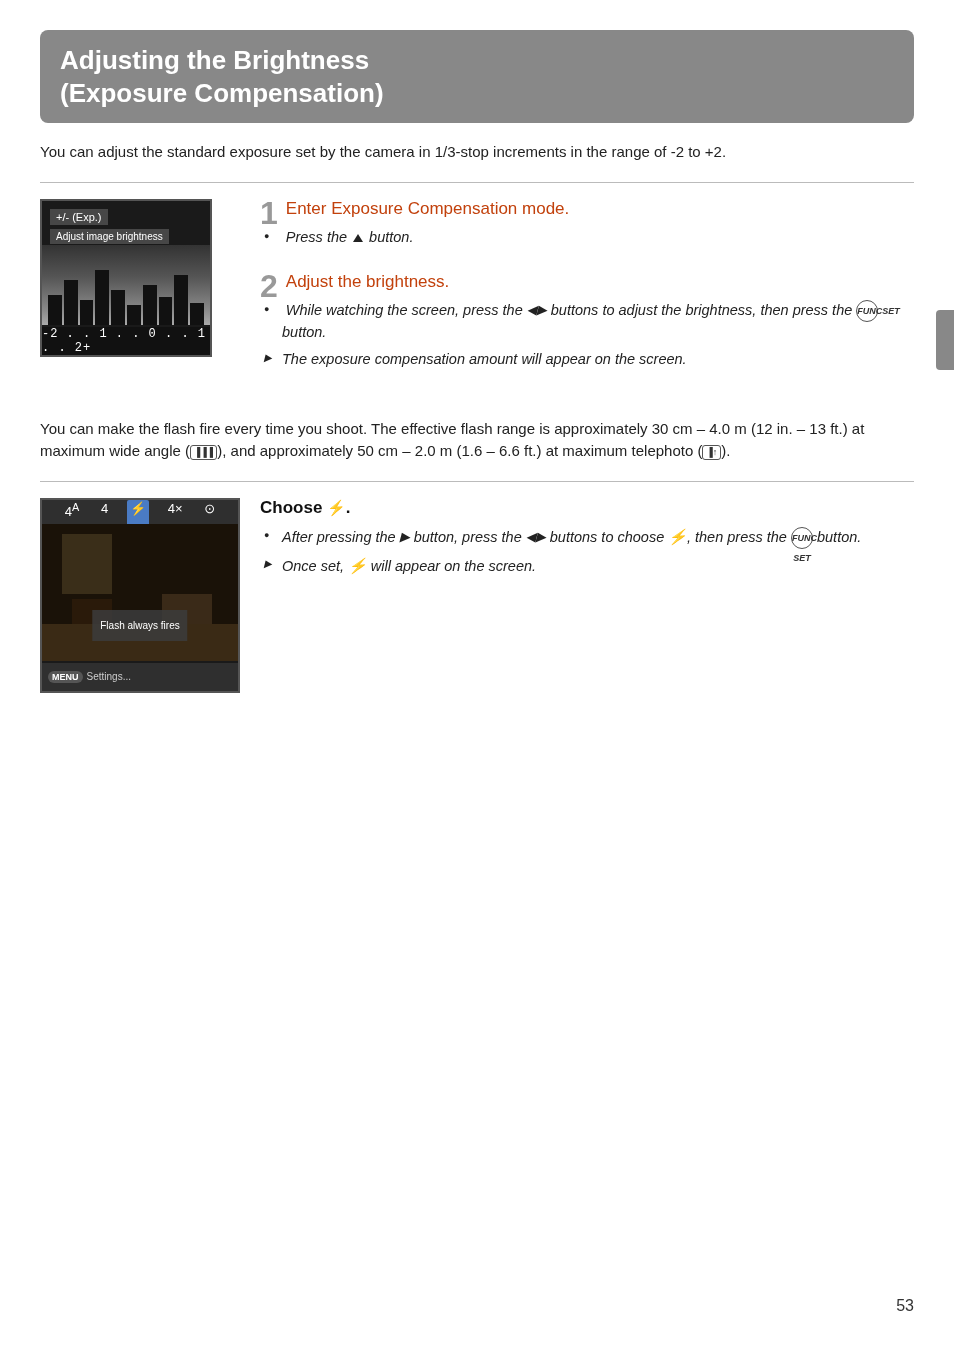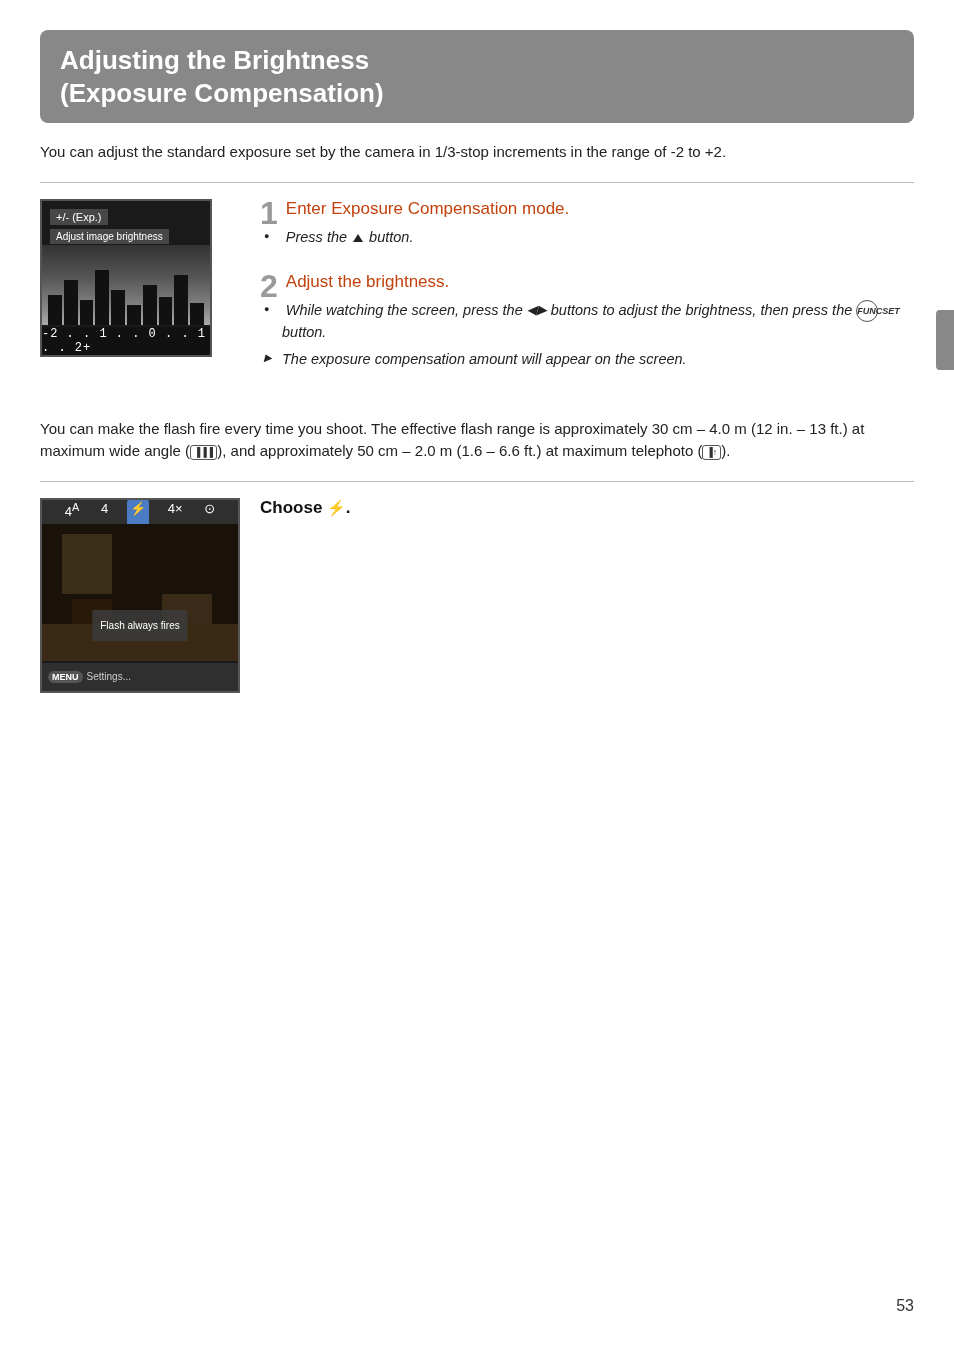--- a/index.html
+++ b/index.html
@@ -479,17 +479,26 @@
           <span class="menu-btn">MENU</span>
           <span class="settings-text">Settings...</span>
         </div>
       </div>
     </div>
 
     <div class="steps-content">
       <div class="choose-title">
         Choose <span class="flash-bolt">⚡</span>.
       </div>
+      <ul class="step-bullets">
+        <li class="bullet-circle">
+          After pressing the <span class="icon-lr-arrows">▶</span> button, press the <span class="icon-lr-arrows">◀▶</span>
+          buttons to choose <span class="flash-bolt">⚡</span>, then press the <span class="icon-func-set">FUNC SET</span> button.
+        </li>
+        <li class="bullet-triangle">
+          Once set, <span class="flash-bolt">⚡</span> will appear on the screen.
+        </li>
+      </ul>
     </div>
   </div>
 </div>
 
 <div class="page-number">53</div>
 
 </body></html>

